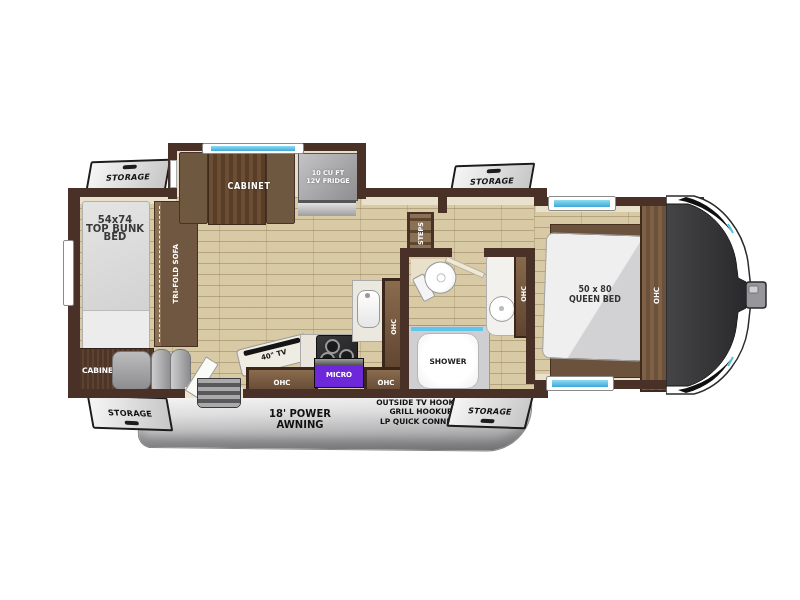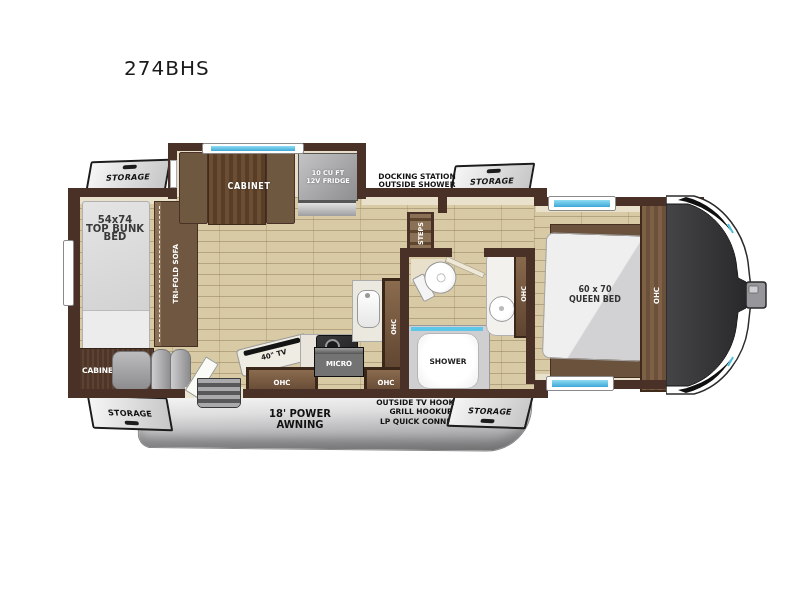--- a/index.html
+++ b/index.html
@@ -128,21 +128,21 @@
   <div class="el" style="left:357px;top:290px;width:21px;height:36px;border:1px solid #999;border-radius:8px;
               background:linear-gradient(180deg,#fff,#e6e6e6);">
     <div style="position:absolute;left:7px;top:2px;width:5px;height:5px;border-radius:50%;background:#999;"></div>
   </div>
   <div class="ohc" style="left:382px;top:278px;width:18px;height:92px;font-size:6.5px;">
     <span class="vtext">OHC</span>
   </div>
   <div class="ohc" style="left:246px;top:367px;width:66px;height:25px;font-size:7px;">
     <span>OHC</span>
   </div>
-  <div class="el" style="left:314px;top:347px;width:48px;height:28px;background:#737373;border:1px solid #0f0f10;text-decoration:underline;">
+  <div class="el" style="left:314px;top:358px;width:48px;height:28px;background:#6d28d9;border:1px solid #0f0f10;text-decoration:underline;">
     <div style="position:absolute;left:0;top:0;width:100%;height:6px;background:linear-gradient(180deg,#9e9ea0,#555);"></div>
     <div class="lbl" style="left:0;top:6px;width:100%;height:20px;color:#fff;font-size:7px;">MICRO</div>
   </div>
   <div class="ohc" style="left:364px;top:367px;width:38px;height:25px;font-size:7px;">
     <span>OHC</span>
   </div>
 
   <div class="el" style="left:407px;top:212px;width:27px;height:44px;background:#4a3128;">
     <div style="position:absolute;left:3px;top:2px;width:21px;height:40px;
                 background:repeating-linear-gradient(0deg,#8a7055 0 9px,#5d452e 9px 12px);"></div>
@@ -175,21 +175,21 @@
               background:radial-gradient(circle at 45% 45%,#fff 55%,#e4e4e4);">
     <div style="position:absolute;left:9px;top:9px;width:5px;height:5px;border-radius:50%;background:#bbb;"></div>
   </div>
   <div class="ohc" style="left:514px;top:250px;width:15px;height:84px;font-size:6.5px;border-width:2px;">
     <span class="vtext">OHC</span>
   </div>
 
   <div class="el" style="left:550px;top:224px;width:94px;height:152px;background:var(--wood-mid,#6b4f38);border:1px solid #46301f;"></div>
   <div class="el" style="left:544px;top:234px;width:102px;height:124px;transform:rotate(2deg);border:1px solid #a5a5a7;
               border-radius:8px;background:linear-gradient(120deg,#efefef 55%,#d2d2d4 56%);"></div>
-  <div class="lbl" style="left:555px;top:284px;width:80px;height:22px;font-size:8px;line-height:10px;color:#333;">60 x 70
+  <div class="lbl" style="left:555px;top:284px;width:80px;height:22px;font-size:8px;line-height:10px;color:#333;">50 x 80
 QUEEN BED</div>
   <div class="el" style="left:640px;top:198px;width:30px;height:190px;border:2px solid #3f2b1c;
               background:repeating-linear-gradient(90deg,#7d6045 0 4px,#6b5139 4px 8px);
               display:flex;align-items:center;justify-content:center;">
     <span class="vtext" style="color:#fff;font-weight:bold;font-size:7px;">OHC</span>
   </div>
 
   <div class="wall" style="left:68px;top:188px;width:12px;height:210px;"></div>
   <div class="wall" style="left:68px;top:188px;width:108px;height:9px;"></div>
   <div class="wall" style="left:168px;top:143px;width:9px;height:56px;"></div>
@@ -234,17 +234,14 @@
     <path d="M0,8 L28,8 C58,16 78,46 82,74 L84,92 C86,102 86,112 84,122 L82,140 C78,168 58,198 28,206 L0,206 Z" fill="#ffffff" stroke="#2b2b2b" stroke-width="1.5"></path>
     <path d="M20,9 C40,14 56,27 65,43 C53,28 34,16 12,12 Z" fill="#101010"></path>
     <path d="M20,205 C40,200 56,187 65,171 C53,186 34,198 12,202 Z" fill="#101010"></path>
     <path d="M62,36 L67,45" stroke="#4ec3e0" stroke-width="2"></path>
     <path d="M62,178 L67,169" stroke="#4ec3e0" stroke-width="2"></path>
     <path d="M0,16 L22,16 C48,24 66,48 70,74 L72,90 L80,94 C84,98 84,116 80,120 L72,124 L70,140 C66,166 48,190 22,198 L0,198 Z" fill="url(#capg)" stroke="#18181a" stroke-width="1"></path>
     <rect x="80" y="94" width="20" height="26" rx="3" fill="#97979b" stroke="#2a2a2c" stroke-width="1.5"></rect>
     <rect x="83" y="98" width="9" height="7" rx="1" fill="#cfcfd2" stroke="#666" stroke-width="0.8"></rect>
   </svg>
 
-  <div class="el" style="left:124px;top:56px;font-size:20px;color:#1a1a1a;letter-spacing:1px;">274BHS</div>
-  <div class="lbl" style="left:362px;top:172px;width:110px;height:18px;font-size:7.5px;line-height:8.5px;">DOCKING STATION
-OUTSIDE SHOWER</div>
 
 </div>
 
 </body></html>

